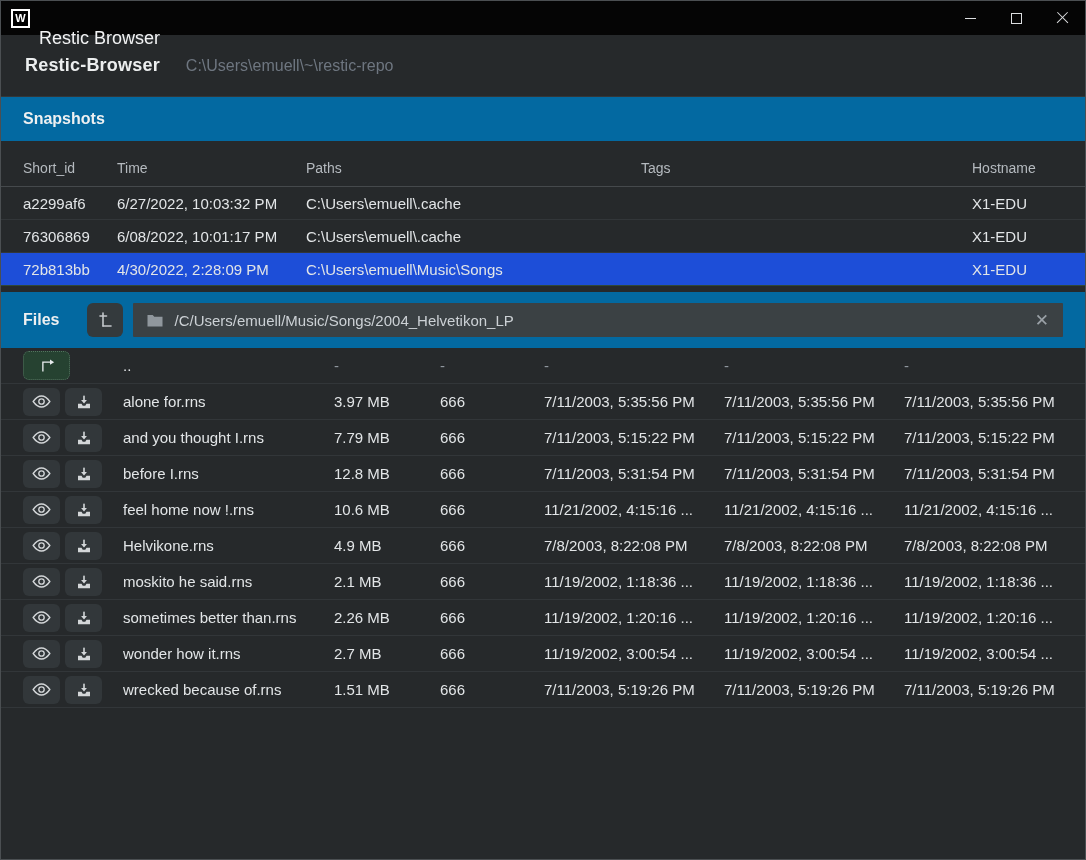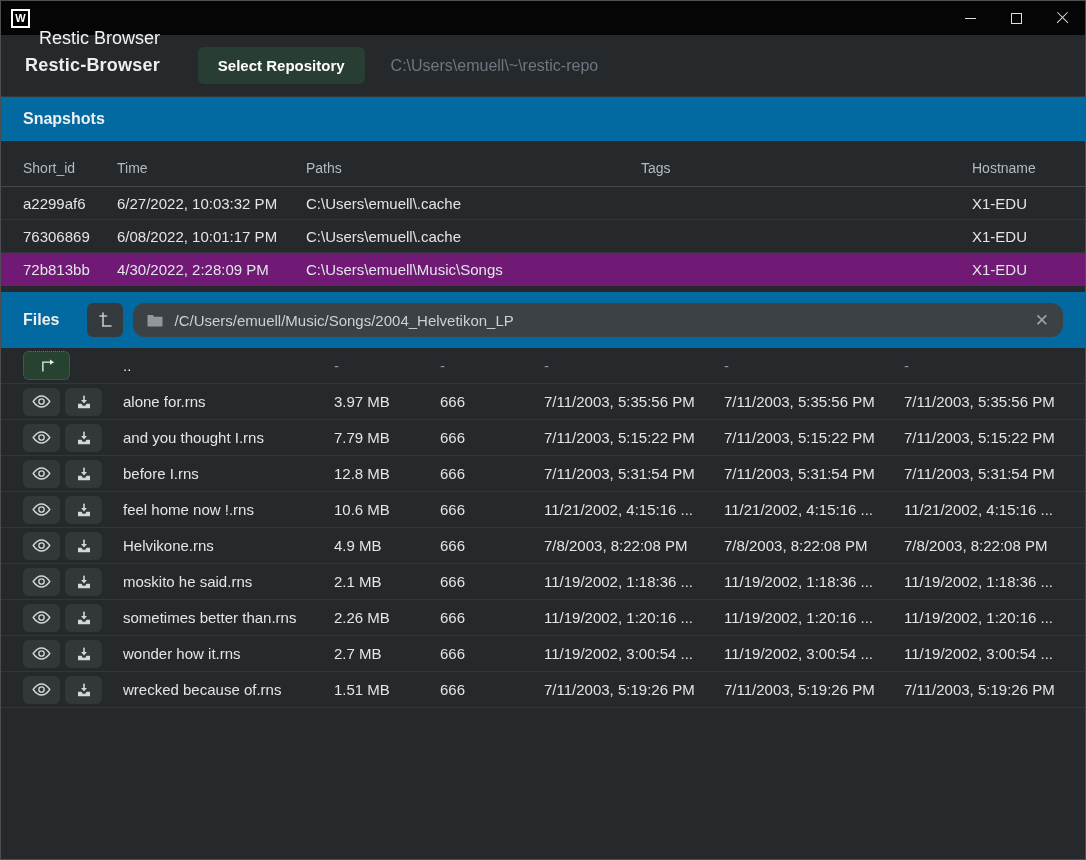--- a/index.html
+++ b/index.html
@@ -59,32 +59,32 @@
     height:46px; flex:0 0 46px; align-items:end;
     padding:0 16px 10px 22px; border-bottom:1px solid #45494c;
     color:#b5babf; font-size:14px;
   }
   .row {
     align-items:center; padding:0 16px 0 22px;
     border-bottom:1px solid #323639;
     font-size:15px; color:#e2e5e7;
   }
   .s-row { height:33px; }
-  .s-row.selected { background:#701a75; border-bottom-color:#2f4839; }
+  .s-row.selected { background:#1d4ed8; border-bottom-color:#2f4839; }
   .f-row { height:36px; }
   .cell-muted { color:#8f969d; }
   
   .files-band { margin-top:6px; height:56px; flex:0 0 56px; gap:0; }
   .tree-btn {
     margin-left:28px; width:36px; height:34px; background:#343a3d;
     border:none; border-radius:6px; display:flex; align-items:center; justify-content:center;
     cursor:pointer;
   }
   .path-box {
-    margin-left:10px; flex:1; height:34px; background:#3b4144; border-radius:12px;
+    margin-left:10px; flex:1; height:34px; background:#3b4144; border-radius:1px;
     display:flex; align-items:center; padding:0 14px; gap:11px;
   }
   .path-text { color:#ccd1d5; font-size:15px; white-space:nowrap; overflow:hidden; }
   .clear-x { margin-left:auto; color:#9aa1a7; font-size:17px; line-height:1; cursor:pointer; }
   
   .act-wrap { display:flex; gap:5px; }
   .act-btn {
     width:37px; height:28px; background:#32373a; border:none; border-radius:6px;
     display:flex; align-items:center; justify-content:center; cursor:pointer;
   }
@@ -111,21 +111,20 @@
         <span class="glyph-max"></span>
       </div>
       <div class="win-btn">
         <span class="glyph-close"></span>
       </div>
     </div>
   </div>
 
   <div class="header">
     <span class="app-title">Restic-Browser</span>
-    <button class="select-repo-btn">Select Repository</button>
     <span class="repo-path">C:\Users\emuell\~\restic-repo</span>
   </div>
 
   <div class="band">
     <span class="band-title">Snapshots</span>
   </div>
 
   <div class="thead s-grid">
     <span>Short_id</span>
     <span>Time</span>

